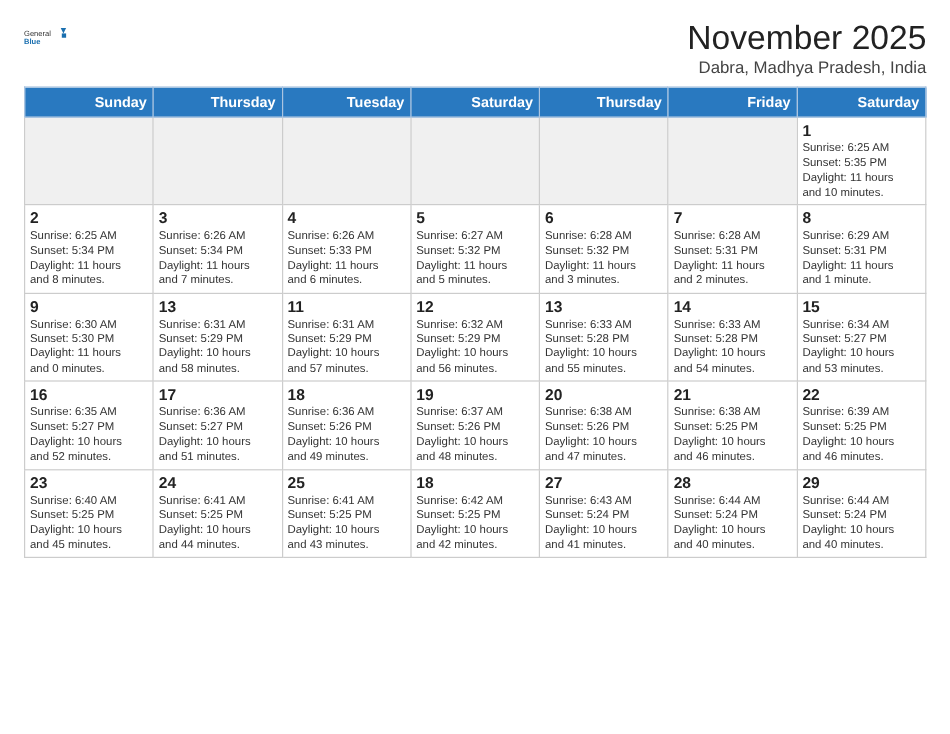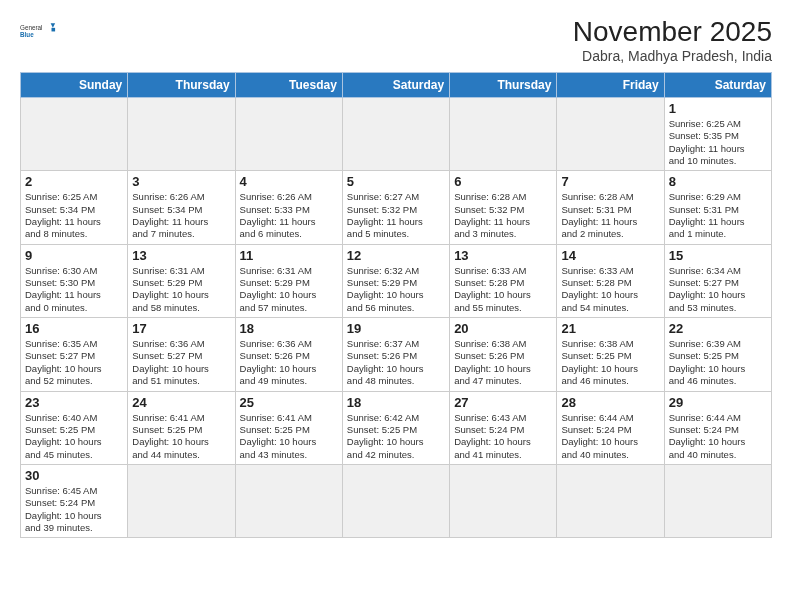--- a/index.html
+++ b/index.html
@@ -248,27 +248,15 @@
         <td>
           <span class="day-number">28</span>
           <span class="day-info">Sunrise: 6:44 AM<br>Sunset: 5:24 PM<br>Daylight: 10 hours<br>and 40 minutes.</span>
         </td>
         <td>
           <span class="day-number">29</span>
           <span class="day-info">Sunrise: 6:44 AM<br>Sunset: 5:24 PM<br>Daylight: 10 hours<br>and 40 minutes.</span>
         </td>
       </tr>
 
-      <tr class="last-row">
-        <td>
-          <span class="day-number">30</span>
-          <span class="day-info">Sunrise: 6:45 AM<br>Sunset: 5:24 PM<br>Daylight: 10 hours<br>and 39 minutes.</span>
-        </td>
-        <td class="empty"></td>
-        <td class="empty"></td>
-        <td class="empty"></td>
-        <td class="empty"></td>
-        <td class="empty"></td>
-        <td class="empty"></td>
-      </tr>
     </tbody>
   </table>
 </div>
 
 </body></html>

